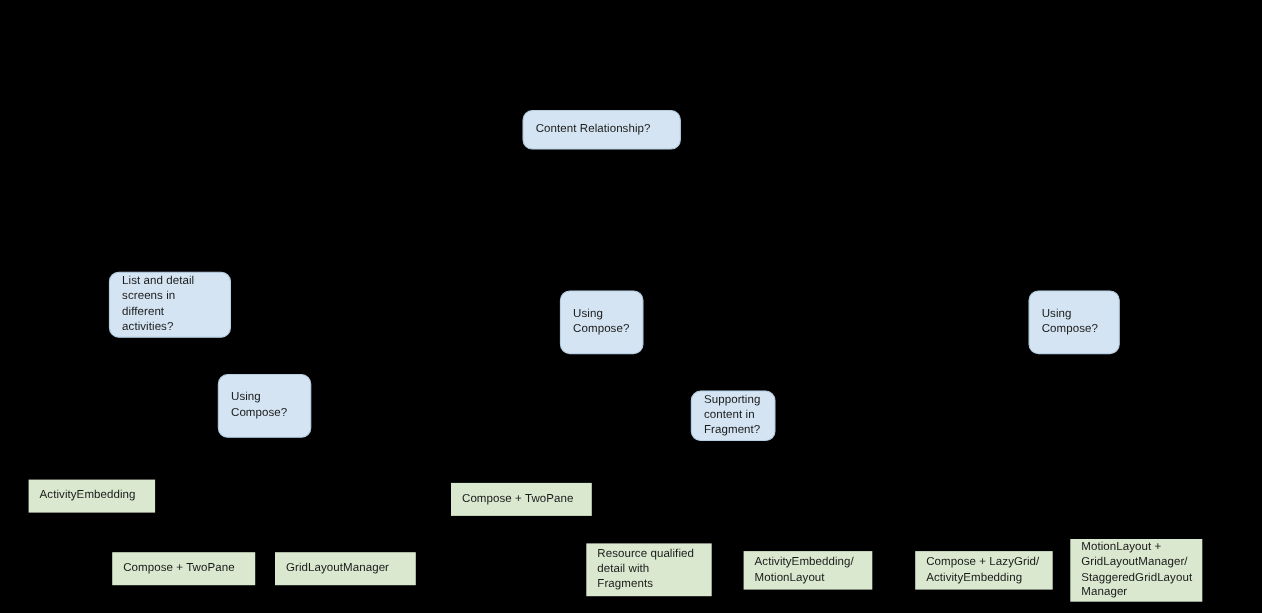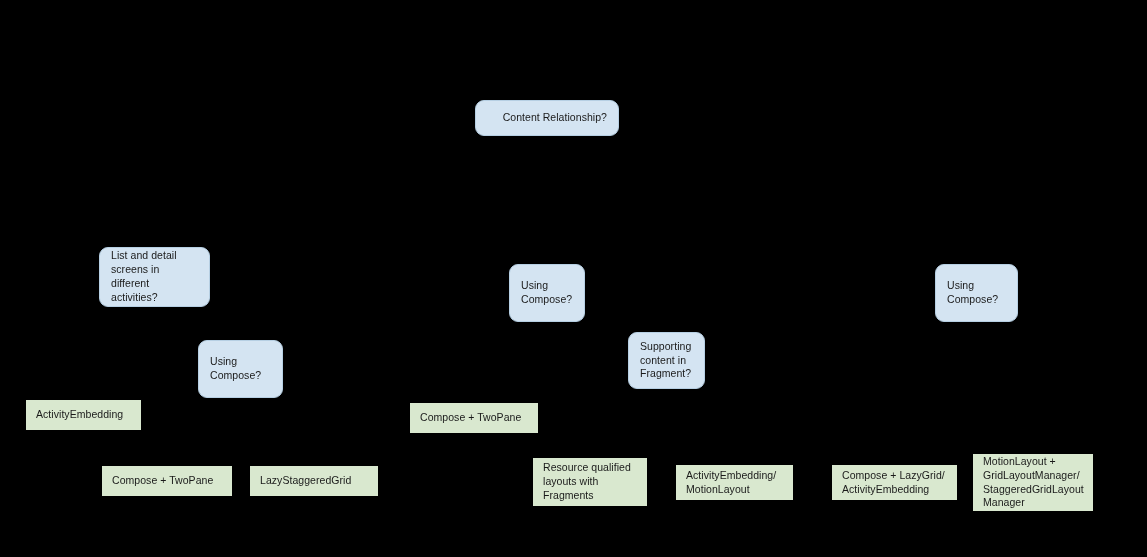--- a/index.html
+++ b/index.html
@@ -33,23 +33,24 @@
     background: #d4e4f2;
     border: 1px solid #b6cfe3;
     border-radius: 9px;
     padding: 6px 11px;
   }
   .terminal {
     background: #d9e8cf;
     border: none;
     border-radius: 0;
     padding: 6px 10px;
+    margin-top: 36px;
   }
   .center-text {
-    justify-content: flex-end;
+    justify-content: flex-start;
     text-align: center;
   }
   .edge-layer {
     position: absolute;
     left: 0;
     top: 0;
     width: 1147px;
     height: 557px;
     pointer-events: none;
   }
@@ -61,31 +62,31 @@
   <svg class="edge-layer" viewBox="0 0 1147 557" aria-hidden="true"></svg>
   <div id="nodes">
       <div class="node decision center-text" style="left: 475px; top: 100px; width: 144px; height: 36px;"><span>Content Relationship?</span></div>
       <div class="node decision" style="left: 99px; top: 247px; width: 111px; height: 60px;"><span>List and detail
 screens in different
 activities?</span></div>
       <div class="node decision" style="left: 198px; top: 340px; width: 85px; height: 58px;"><span>Using
 Compose?</span></div>
       <div class="node decision" style="left: 509px; top: 264px; width: 76px; height: 58px;"><span>Using
 Compose?</span></div>
-      <div class="node decision" style="left: 628px; top: 332px; width: 77px; height: 57px;"><span>Supporting
+      <div class="node decision" style="left: 628px; top: 355px; width: 77px; height: 46px;"><span>Supporting
 content in
 Fragment?</span></div>
       <div class="node decision" style="left: 935px; top: 264px; width: 83px; height: 58px;"><span>Using
 Compose?</span></div>
       <div class="node terminal" style="left: 26px; top: 400px; width: 115px; height: 30px;"><span>ActivityEmbedding</span></div>
       <div class="node terminal" style="left: 102px; top: 466px; width: 130px; height: 30px;"><span>Compose + TwoPane</span></div>
-      <div class="node terminal" style="left: 250px; top: 466px; width: 128px; height: 30px;"><span>LazyStaggeredGrid</span></div>
+      <div class="node terminal" style="left: 250px; top: 466px; width: 128px; height: 30px;"><span>GridLayoutManager</span></div>
       <div class="node terminal" style="left: 410px; top: 403px; width: 128px; height: 30px;"><span>Compose + TwoPane</span></div>
       <div class="node terminal" style="left: 533px; top: 458px; width: 114px; height: 48px;"><span>Resource qualified
-layouts with
+detail with
 Fragments</span></div>
       <div class="node terminal" style="left: 676px; top: 465px; width: 117px; height: 35px;"><span>ActivityEmbedding/
 MotionLayout</span></div>
       <div class="node terminal" style="left: 832px; top: 465px; width: 125px; height: 35px;"><span>Compose + LazyGrid/
 ActivityEmbedding</span></div>
       <div class="node terminal" style="left: 973px; top: 454px; width: 120px; height: 57px;"><span>MotionLayout +
 GridLayoutManager/
 StaggeredGridLayout
 Manager</span></div>
     </div>

